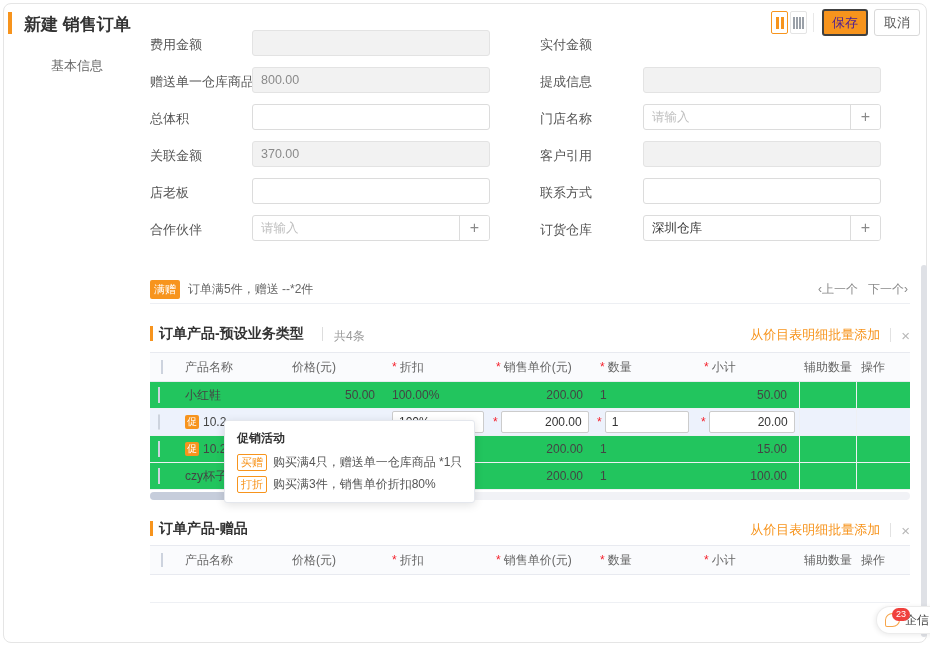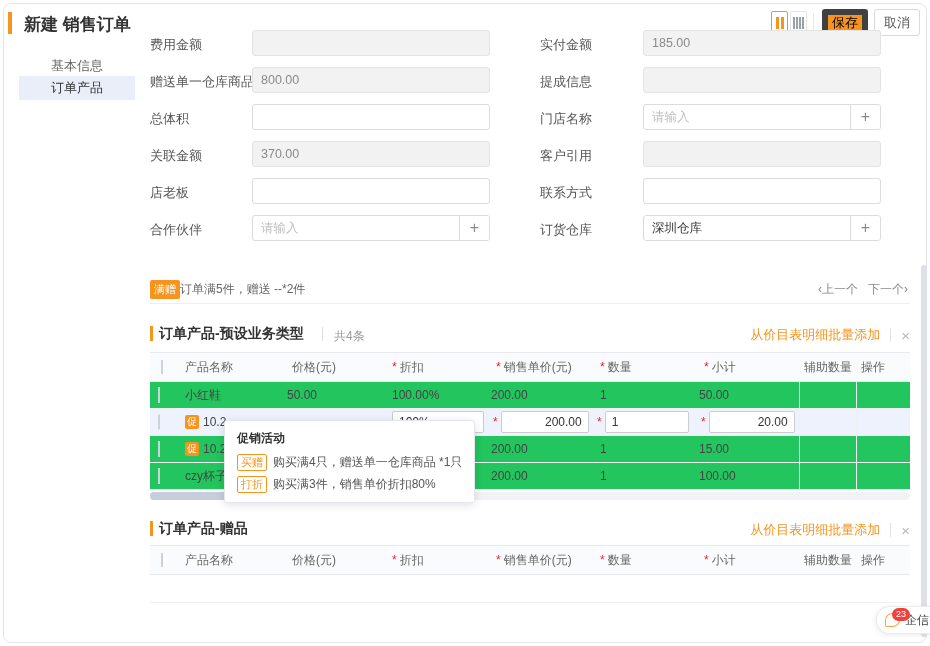--- a/index.html
+++ b/index.html
@@ -12,39 +12,39 @@
   .accent-bar { position:absolute; left:8px; top:12px; width:4px; height:22px; background:#f7941d; }
   .page-title { position:absolute; left:24px; top:13px; font-size:17px; font-weight:bold; color:#333; }
   .toggle-btn { position:absolute; top:11px; width:17px; height:23px; border-radius:2px; display:flex; align-items:center; justify-content:center; gap:2px; background:#fff; cursor:pointer; }
   .toggle-btn .bar { width:3px; height:12px; }
   .toggle-on { border:1px solid #f7941d; }
   .toggle-on .bar { background:#f7941d; width:3px; }
   .toggle-off { border:1px solid #e4e4e4; gap:1px; }
   .toggle-off .bar { background:#9aa0a8; width:2px; }
   .hdr-divider { position:absolute; left:813px; top:13px; width:1px; height:19px; background:#e8e8e8; }
   .btn { position:absolute; top:9px; height:27px; width:46px; border-radius:3px; font-size:13px; display:flex; align-items:center; justify-content:center; cursor:pointer; }
-  .btn-save { left:822px; background:#f7941d; color:#000000; border:6px solid #404040; }
+  .btn-save { left:822px; background:#f7941d; color:#4c1d95; border:2px solid #404040; }
   .btn-cancel { left:874px; background:#fff; color:#555; border:1px solid #d9d9d9; }
 
   
   .side-item { position:absolute; left:19px; width:116px; height:24px; font-size:13px; display:flex; align-items:center; justify-content:center; color:#666; cursor:pointer;font-family:Liberation Serif, serif; }
   .side-item.active { background:#e9eef8; color:#333; }
 
   
   .f-label { position:absolute; font-size:13px; color:#555; white-space:nowrap; }
   .f-field { position:absolute; height:26px; border:1px solid #dcdcdc; border-radius:3px; background:#fff; display:flex; overflow:hidden; }
   .f-field input { flex:1; border:none; outline:none; height:100%; padding:0 8px; font-size:12.5px; color:#333; background:transparent; font-family:inherit; }
   .f-field input::placeholder { color:#bfbfbf; }
   .f-field.disabled { background:#f2f2f2; border-color:#e3e3e3; }
   .f-field.disabled input { color:#8a8a8a; }
   .addon { width:30px; border-left:1px solid #dcdcdc; display:flex; align-items:center; justify-content:center; font-size:16px; color:#8a8a8a; cursor:pointer; background:#fff; }
 
   
   .promo-badge { display:inline-block; background:#f7941d; color:#fff; font-size:11px; padding:2px 4px; border-radius:2px; }
-  .promo-text { font-size:12px; color:#666; }
+  .promo-text { font-size:12px; color:#666; margin-left:8px; }
   .promo-nav { position:absolute; right:22px; top:281px; font-size:12px; color:#8a8a8a; }
   .promo-nav span { cursor:pointer; margin-left:10px; }
   .hline { position:absolute; left:150px; width:760px; height:1px; background:#edeff3; }
 
   
   .sec-bar { position:absolute; width:3px; height:15px; background:#f7941d; }
   .sec-title { position:absolute; font-size:14px; font-weight:bold; color:#333; white-space:nowrap; }
   .sec-sep { position:absolute; width:1px; height:14px; background:#ddd; }
   .sec-count { position:absolute; font-size:12px; color:#999; }
   .sec-right { position:absolute; right:20px; display:flex; align-items:center; gap:10px; }
@@ -54,21 +54,21 @@
 
   
   .tbl { position:absolute; left:150px; width:760px; }
   .trow { display:grid; grid-template-columns:30px 107px 100px 104px 104px 104px 100px 57px 54px; align-items:center; }
   .thead { height:30px; background:#fafbfd; border-top:1px solid #e8eaf0; border-bottom:1px solid #e8eaf0; }
   .th { font-size:12px; color:#666; padding-left:5px; white-space:nowrap; overflow:hidden; }
   .tr { height:27px; border-bottom:1px solid #eef0f4; background:#22c55e; }
   .tr.editing { background:#edf2fc; }
   .td { font-size:12px; color:#444; white-space:nowrap; overflow:visible; }
   .c-pad { padding-left:5px; }
-  .c-right { text-align:left; padding-right:12px; }
+  .c-right { text-align:right; padding-right:12px; }
   .b-left { border-left:1px solid #eef0f4; height:100%; display:flex; align-items:center; }
   .star { color:#f5222d; margin-right:3px; font-size:12px; }
   .cb { width:14px; height:14px; border:1px solid #cdd3de; background:#f5f6f8; border-radius:2px; margin-left:8px; cursor:pointer; }
   .promo-chip { display:inline-block; width:14px; height:14px; line-height:14px; text-align:center; background:#f7941d; color:#fff; font-size:10px; border-radius:2px; margin-right:4px; vertical-align:middle; }
   .cell-input { height:22px; border:1px solid #ccc; border-radius:2px; background:#fff; font-size:12px; color:#333; padding:0 6px; outline:none; font-family:inherit; }
   .num { text-align:right; }
 
   .hscroll-track { position:absolute; left:150px; top:492px; width:760px; height:8px; background:#f1f2f6; border-radius:4px; }
   .hscroll-thumb { position:absolute; left:0; top:0; width:190px; height:8px; background:#c6cddb; border-radius:4px; cursor:pointer; }
   .vscroll-thumb { position:absolute; left:921px; top:265px; width:6px; height:372px; background:#dfe1e6; border-radius:3px; cursor:pointer; }
@@ -101,30 +101,26 @@
     <span class="bar"></span>
       <span class="bar"></span>
       <span class="bar"></span>
       <span class="bar"></span>
   </div>
   <div class="hdr-divider"></div>
   <div class="btn btn-save">保存</div>
   <div class="btn btn-cancel">取消</div>
 
   <div class="side-item" style="top:54px;">基本信息</div>
-  <div class="side-item active" style="top:76px;">订单产品</div>
 
   <div class="f-label" style="left:150px; top:36px;">费用金额</div>
   <div class="f-field disabled" style="left:252px; top:30px; width:238px;">
     <input disabled="" value="" style="">
   </div>
   <div class="f-label" style="left:540px; top:36px;">实付金额</div>
-  <div class="f-field disabled" style="left:643px; top:30px; width:238px;">
-    <input disabled="" value="185.00" style="">
-  </div>
 
   <div class="f-label" style="left:150px; top:73px;">赠送单一仓库商品</div>
   <div class="f-field disabled" style="left:252px; top:67px; width:238px;">
     <input disabled="" value="800.00" style="">
   </div>
   <div class="f-label" style="left:540px; top:73px;">提成信息</div>
   <div class="f-field disabled" style="left:643px; top:67px; width:238px;">
     <input disabled="" value="" style="">
   </div>
 

